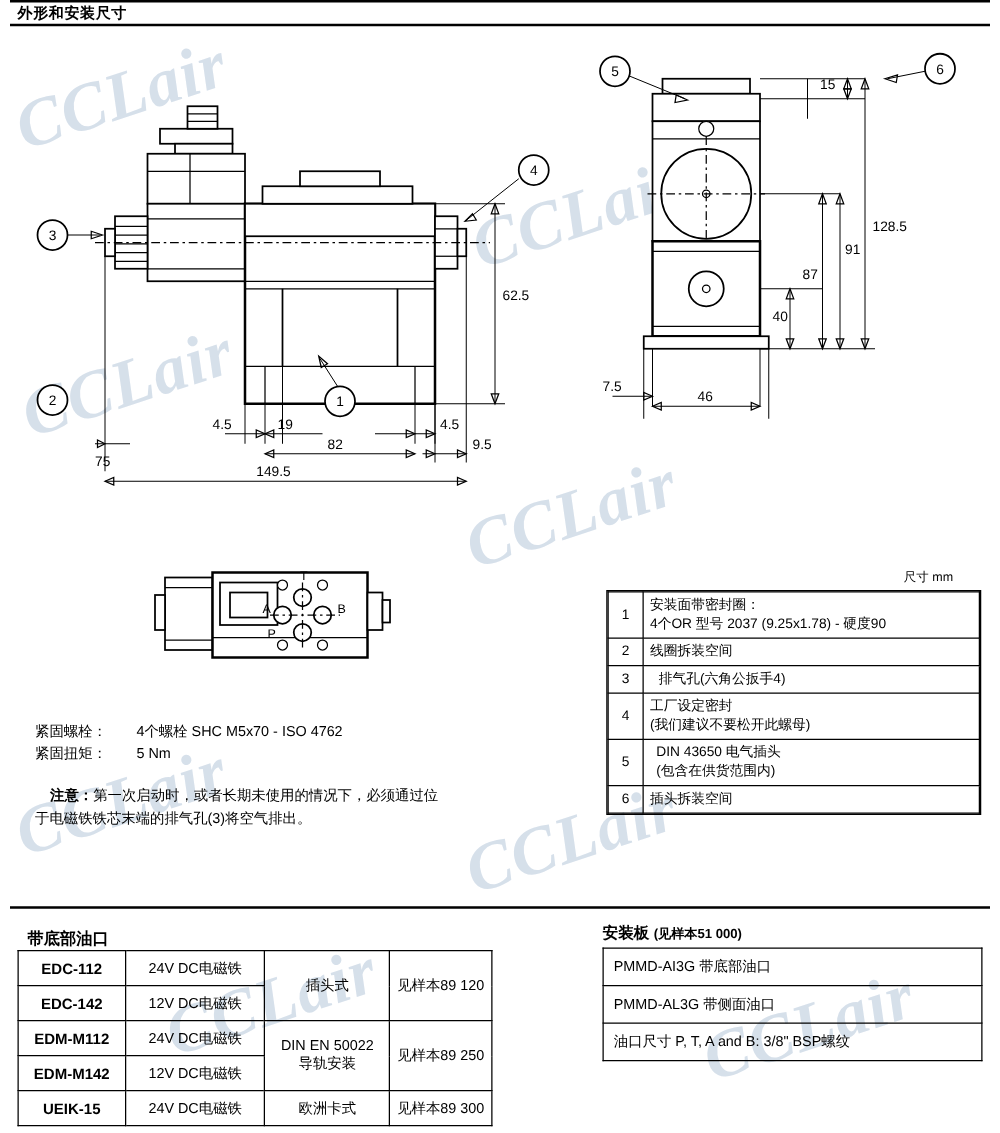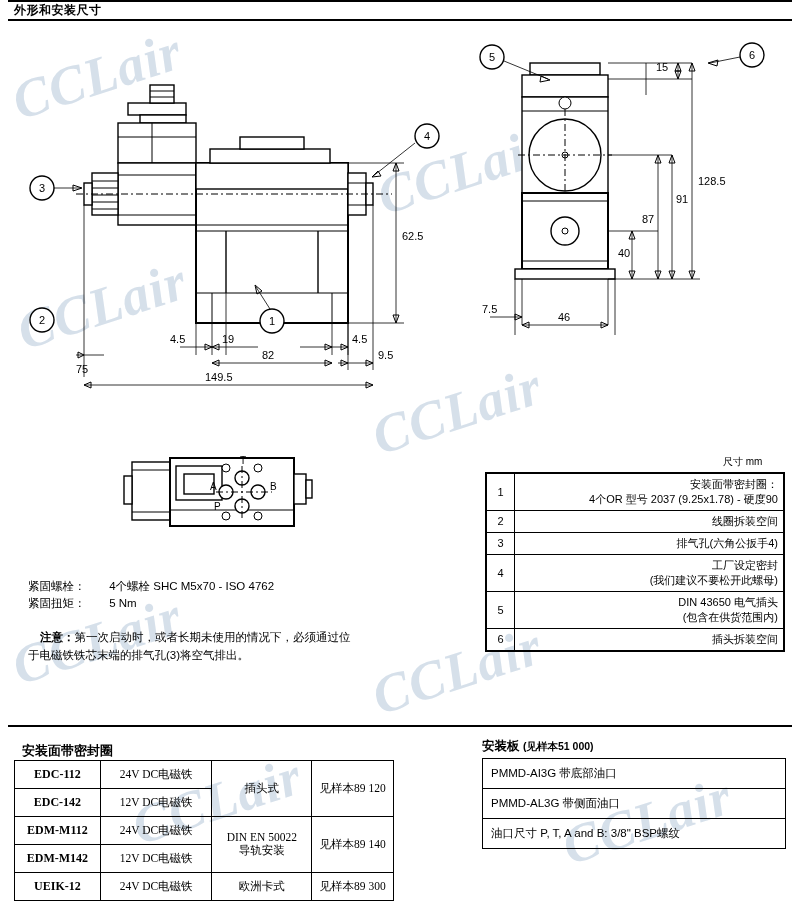--- a/index.html
+++ b/index.html
@@ -59,30 +59,30 @@
   .notes { position:absolute; left:28px; top:578px; font-size:11.5px; line-height:17px; }
   .notes .row span.lbl { display:inline-block; width:78px; }
   .warn { position:absolute; left:28px; top:628px; font-size:11.5px; line-height:18px; width:330px;}
   .warn b { font-weight:bold;margin-left:12px; }
 
   .dimunit { position:absolute; left:723px; top:455px; font-size:10px;}
 
   
   .legend { position:absolute; left:485px; top:472px; width:300px; border:1.4px solid #000; border-collapse:collapse;}
   .legend table { border-collapse:collapse; width:100%; }
-  .legend td { border:1px solid #000; font-size:11px; padding:3px 5px; vertical-align:middle; line-height:15px;text-align:right;}
+  .legend td { border:1px solid #000; font-size:11px; padding:3px 5px; vertical-align:middle; line-height:15px;}
   .legend td.idx { width:28px; text-align:center; }
 
   
   .bot-rule { position:absolute; left:8px; top:725px; width:784px; height:1.5px; background:#000; }
 
   
   .bl-title { position:absolute; left:22px; top:742px; font-size:13px; font-weight:bold;}
   .bltable { position:absolute; left:14px; top:760px; width:380px; border-collapse:collapse; }
-  .bltable td { border:1.4px solid #000; font-size:11.5px; text-align:center; padding:6px 2px;font-family:Liberation Serif, serif; }
+  .bltable td { border:1.4px solid #000; font-size:11.5px; text-align:center; padding:6px 2px; }
   .bltable td.c1 { width:86px; font-weight:bold; font-size:12px;}
   .bltable td.c2 { width:112px; }
   .bltable td.c3 { width:100px; }
   .bltable td.c4 { width:82px; }
 
   
   .br-title { position:absolute; left:482px; top:738px; font-size:12.5px; font-weight:bold;}
   .br-title span.sub { font-weight:bold; font-size:10.5px; }
   .brtable { position:absolute; left:482px; top:758px; width:304px; border-collapse:collapse;}
   .brtable td { border:1.4px solid #000; font-size:11.5px; padding:7px 8px; }
@@ -368,46 +368,46 @@
         <tr>
           <td class="idx">6</td>
           <td style="white-space:pre-line;">插头拆装空间</td>
         </tr>
       </tbody>
     </table>
   </div>
 
   <div class="bot-rule"></div>
 
-  <div class="bl-title">安装面带密封圈</div>
+  <div class="bl-title">带底部油口</div>
   <table class="bltable">
     <tbody>
       <tr>
         <td class="c1">EDC-112</td>
         <td class="c2">24V DC电磁铁</td>
         <td class="c3" rowspan="2">插头式</td>
         <td class="c4" rowspan="2">见样本89 120</td>
       </tr>
       <tr>
         <td class="c1">EDC-142</td>
         <td class="c2">12V DC电磁铁</td>
       </tr>
       <tr>
         <td class="c1">EDM-M112</td>
         <td class="c2">24V DC电磁铁</td>
         <td class="c3" rowspan="2" style="white-space:pre-line;">DIN EN 50022
 导轨安装</td>
-        <td class="c4" rowspan="2">见样本89 140</td>
+        <td class="c4" rowspan="2">见样本89 250</td>
       </tr>
       <tr>
         <td class="c1">EDM-M142</td>
         <td class="c2">12V DC电磁铁</td>
       </tr>
       <tr>
-        <td class="c1">UEIK-12</td>
+        <td class="c1">UEIK-15</td>
         <td class="c2">24V DC电磁铁</td>
         <td class="c3">欧洲卡式</td>
         <td class="c4">见样本89 300</td>
       </tr>
     </tbody>
   </table>
 
   <div class="br-title">
     <span>安装板</span>
     <span class="sub">(见样本51 000)</span>

